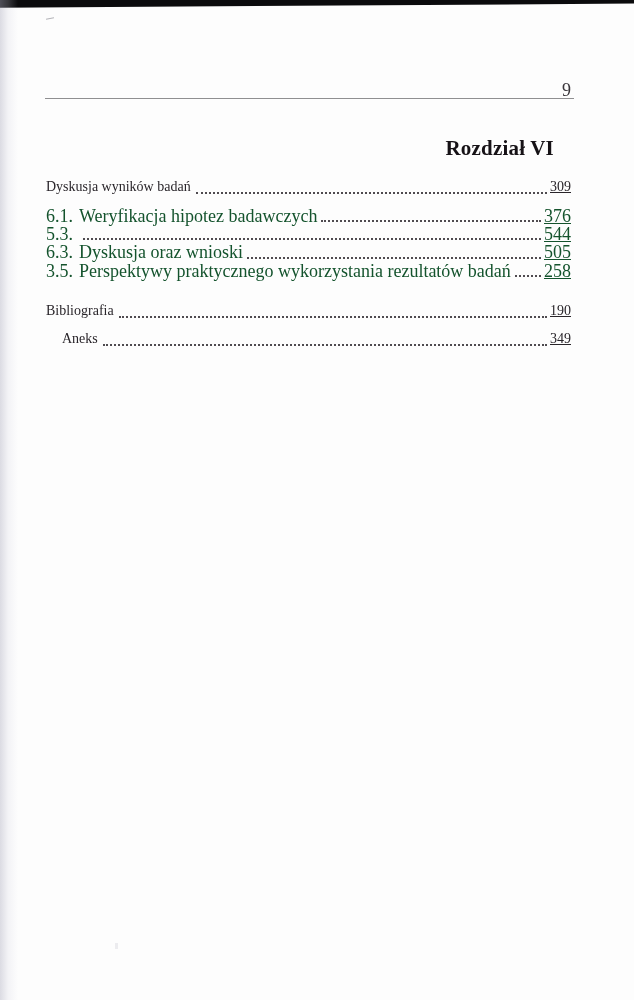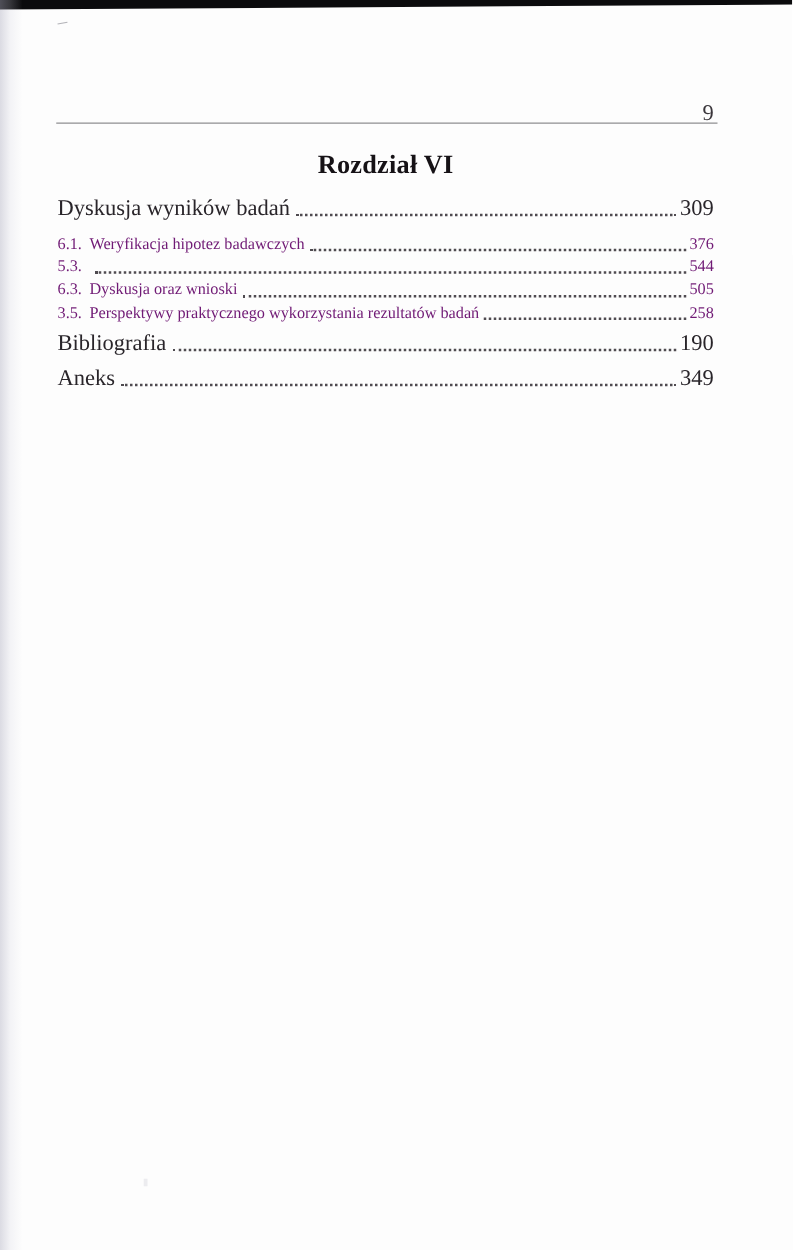--- a/index.html
+++ b/index.html
@@ -59,62 +59,62 @@
     top: 98px; left: 45px; right: 60px;
     height: 0;
     border-top: 1.6px solid #8f8f91;
   }
   
   .content {
     position: absolute;
     left: 46px; right: 63px; top: 120px;
   }
   .chapter-title {
-    margin: 0;
+    margin: 17px;
     font-size: 21px;
     line-height: 22px;
     font-weight: bold;
-    text-align: center;
+    text-align: right;
     color: #161216;
     letter-spacing: 0.2px;
   }
   .row {
     display: flex;
     align-items: flex-end;
   }
   .row .dots {
     flex: 1 1 auto;
     border-bottom: 2px dotted #4f4b50;
     margin: 0 3px 4px 5px;
     min-width: 20px;
   }
-  .row .pg { flex: none; }
+  .row .pg { flex: none; text-decoration: underline; }
   .row.lg {
-    font-size: 18px;
+    font-size: 14px;
     line-height: 22px;
     justify-content: space-between;
   }
   .row.main { margin-top: 13px; }
   .sections { margin-top: 9px; }
   .row.sm {
-    font-size: 13px;
+    font-size: 18px;
     line-height: 18.2px;
-    color: #701a75;
+    color: #14532d;
     justify-content: center;
   }
   .row.sm .dots {
     border-bottom-width: 2px;
     margin: 0 3px 3px 4px;
   }
   .row.sm .no {
     flex: none;
     margin-right: 6px;
   }
-  .row.biblio { margin-top: 4px; }
-  .row.aneks { margin-top: 6px; }
+  .row.biblio { margin-top: 20px; }
+  .row.aneks { margin-top: 6px; margin-left: 16px; }
 </style>
 </head>
 <body>
 
 <div class="page">
 
   <div class="scan-top-bar"></div>
   <div class="scan-left-shadow"></div>
   <div class="artifact-dash"></div>
   <div class="artifact-speck"></div>

